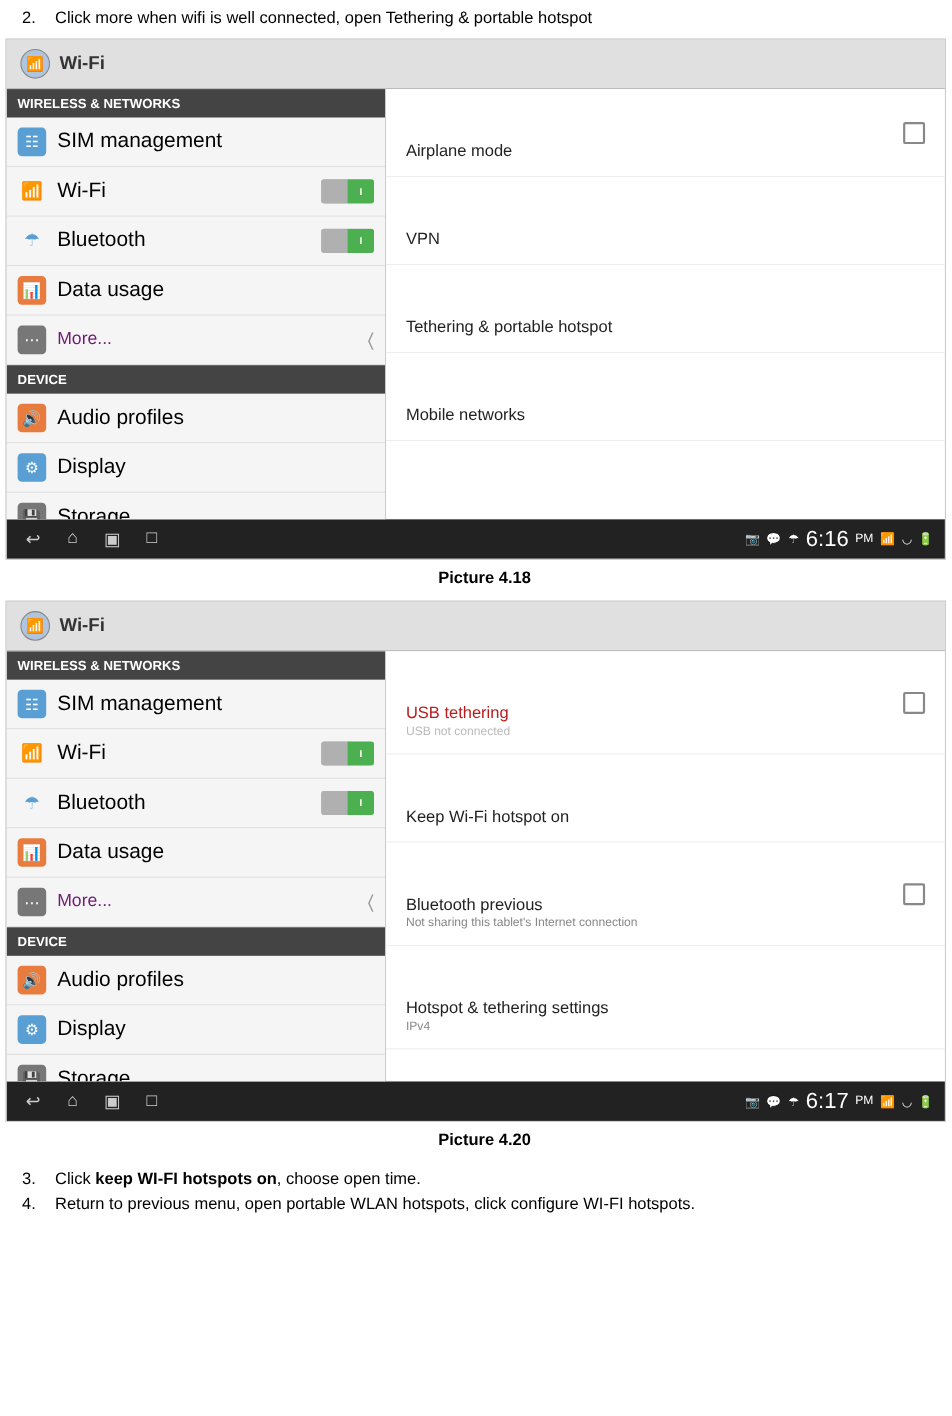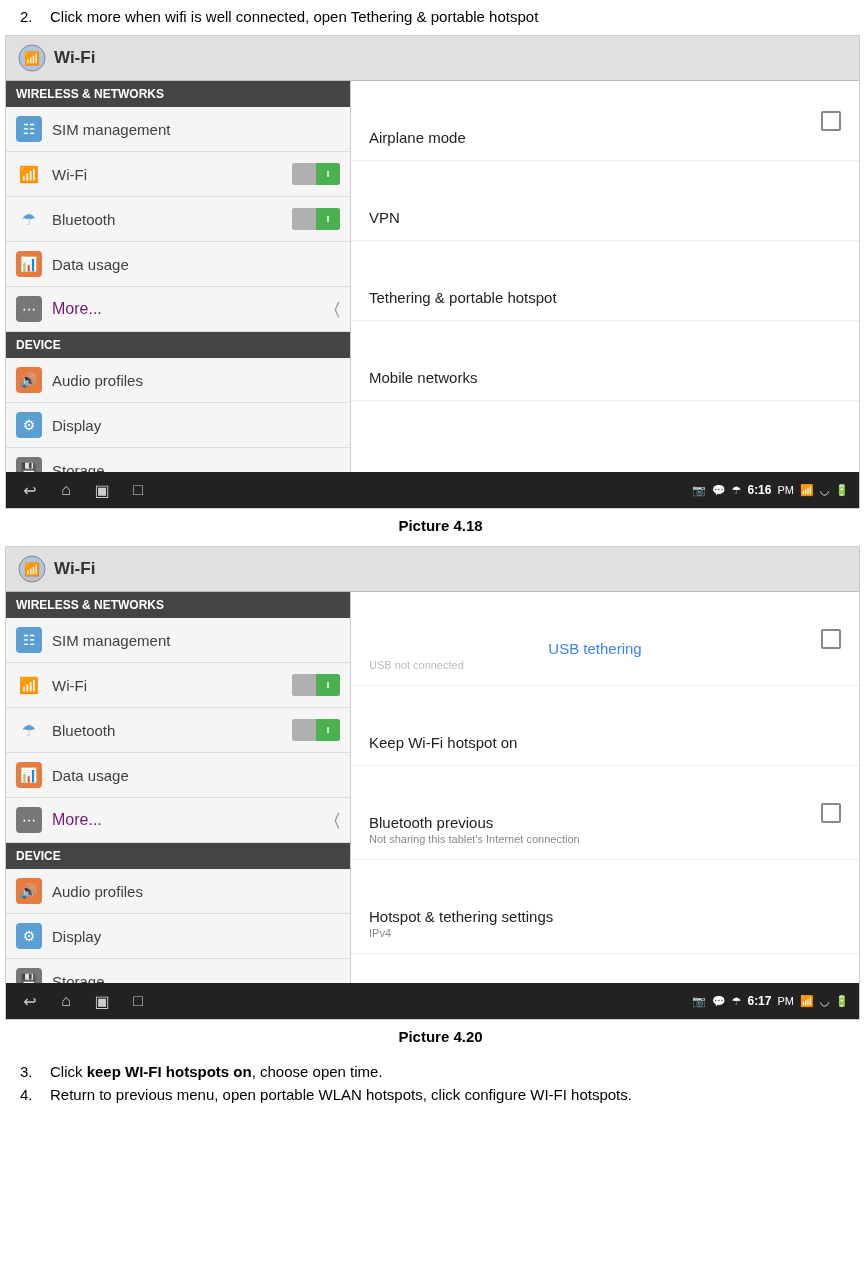--- a/index.html
+++ b/index.html
@@ -91,22 +91,22 @@
     }
     .icon-sim { background: #5a9fd4; color: #fff; }
     .icon-wifi { background: transparent; color: #5a9fd4; font-size: 16px; }
     .icon-bt { background: transparent; color: #5a9fd4; font-size: 16px; }
     .icon-data { background: #e87c3e; color: #fff; }
     .icon-more { background: #777; color: #fff; }
     .icon-audio { background: #e87c3e; color: #fff; }
     .icon-display { background: #5a9fd4; color: #fff; }
     .icon-storage { background: #777; color: #fff; }
     .sidebar-item-label {
-      font-size: 15px;
-      color: #404040;
+      font-size: 19px;
+      color: #000000;
       flex: 1;
     }
     .toggle-switch {
       display: flex;
       align-items: center;
       background: #b0b0b0;
       border-radius: 3px;
       overflow: hidden;
       height: 22px;
       width: 48px;
@@ -161,22 +161,21 @@
     .menu-item-title {
       font-size: 15px;
       color: #222;
     }
     .menu-item-sub {
       font-size: 11px;
       color: #888;
       margin-top: 2px;
     }
     .menu-item-disabled .menu-item-title {
-      color: #3b82f6;
-      text-align: center;
+      color: #b91c1c;
     }
     .menu-item-disabled .menu-item-sub {
       color: #bbb;
     }
     .checkbox {
       width: 20px;
       height: 20px;
       border: 2px solid #888;
       border-radius: 2px;
       background: #fff;
@@ -197,22 +196,22 @@
       align-items: center;
       gap: 8px;
     }
     .status-right {
       display: flex;
       align-items: center;
       gap: 6px;
       font-size: 11px;
     }
     .status-time {
-      font-size: 12px;
-      font-weight: bold;
+      font-size: 20px;
+      font-weight: normal;
     }
     .nav-btn {
       width: 28px;
       height: 28px;
       display: flex;
       align-items: center;
       justify-content: center;
       color: #ccc;
       font-size: 16px;
     }

